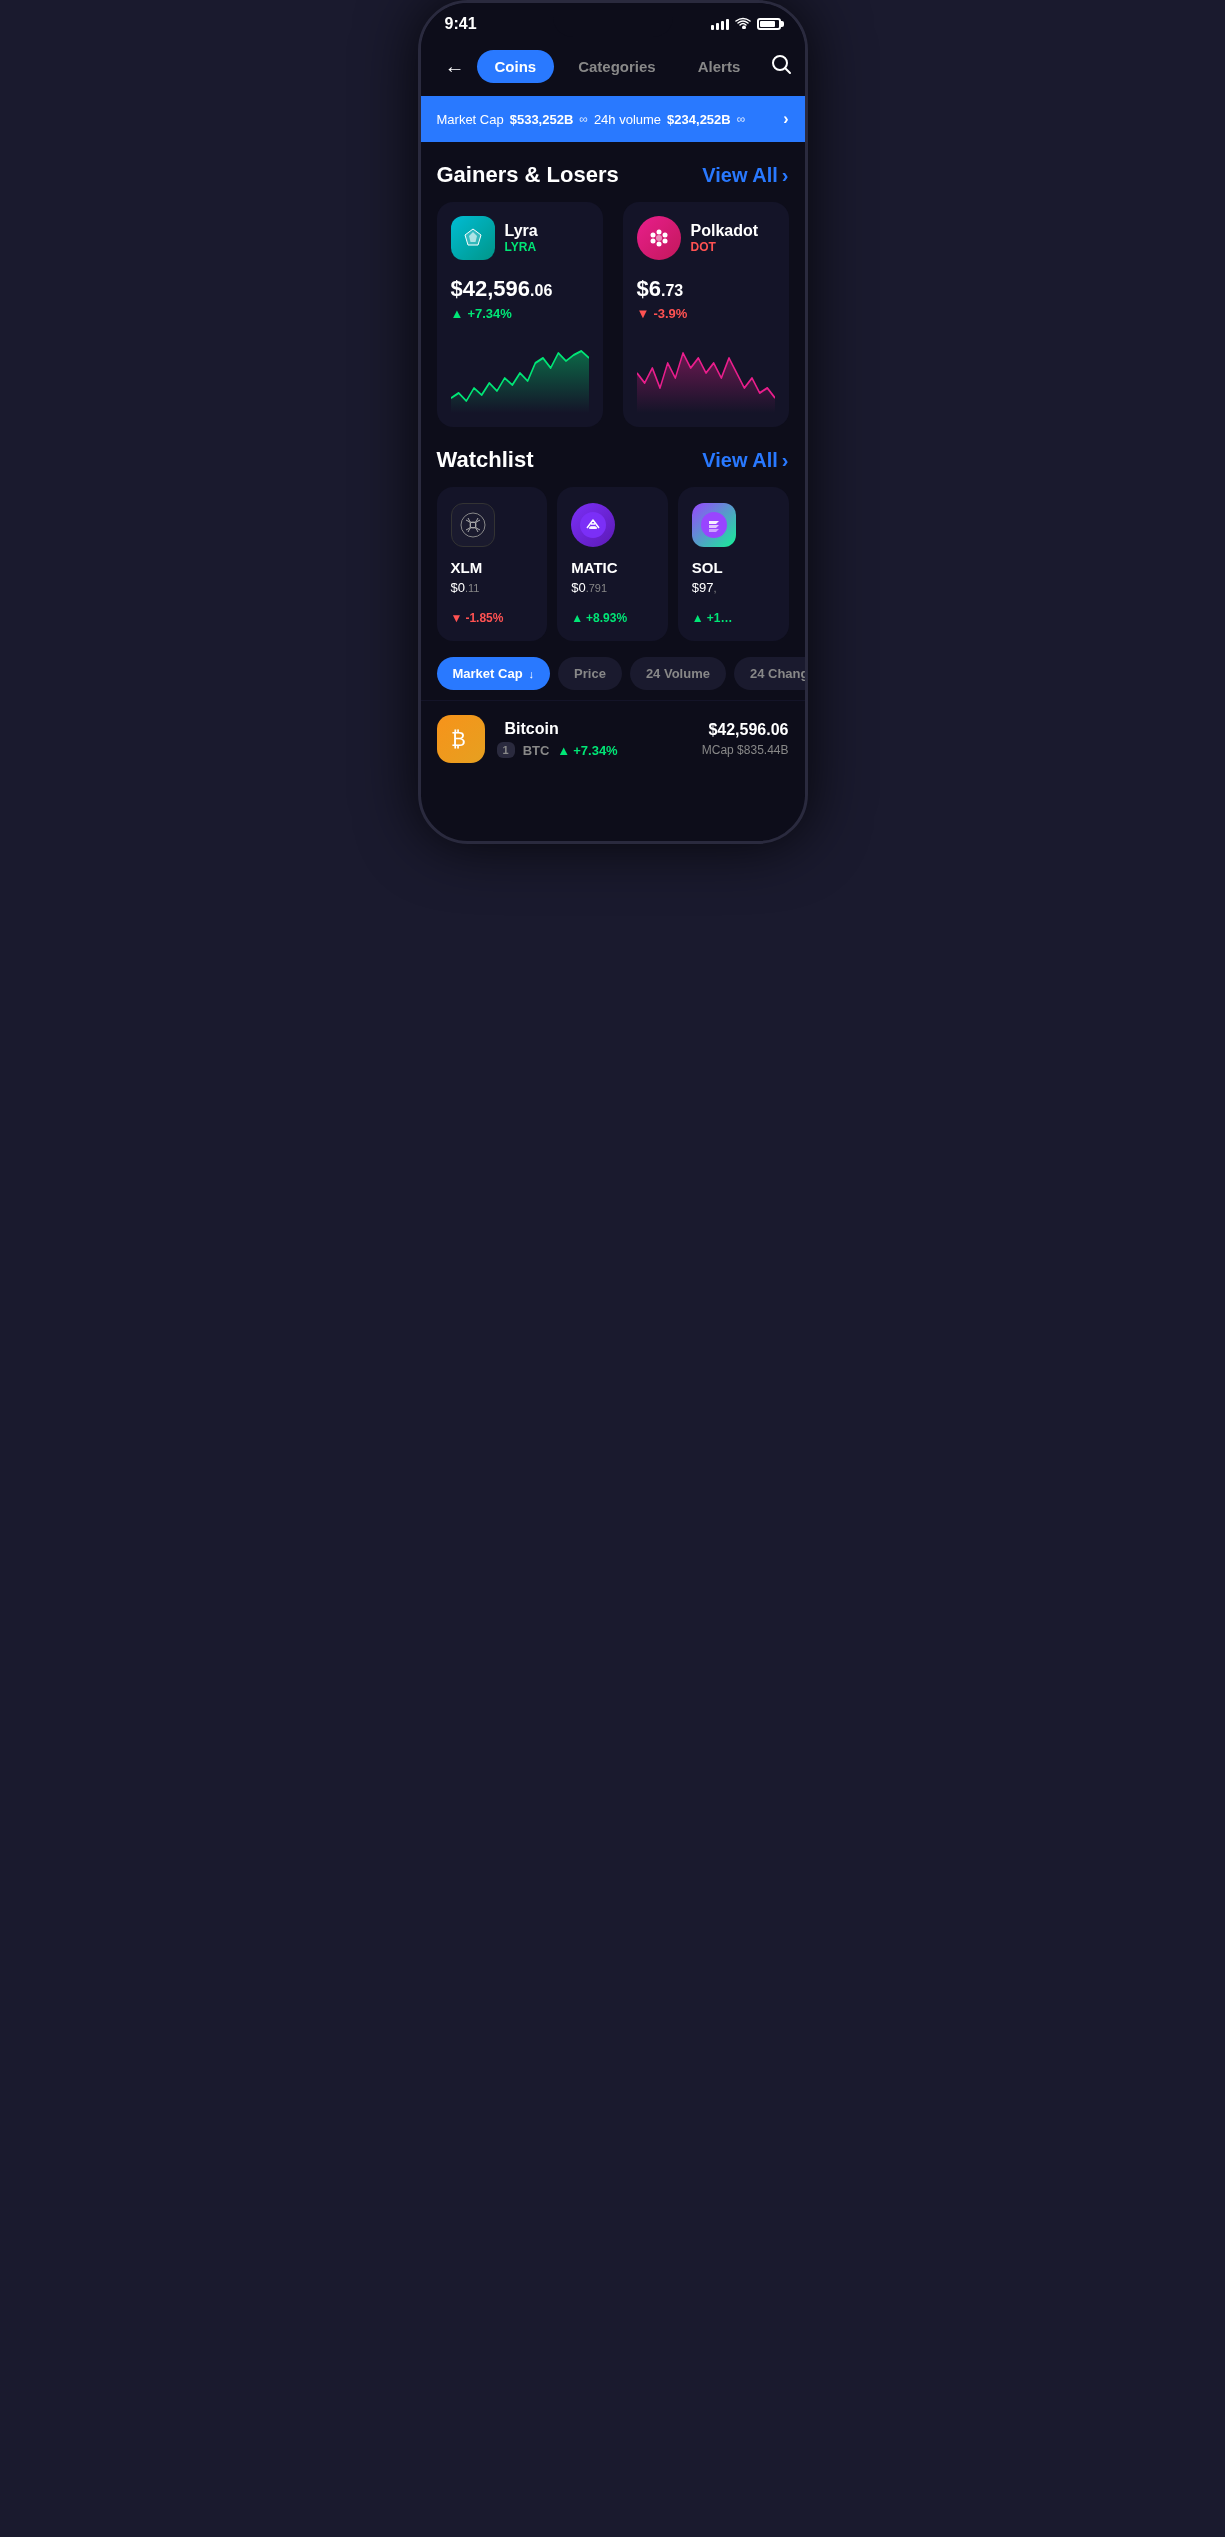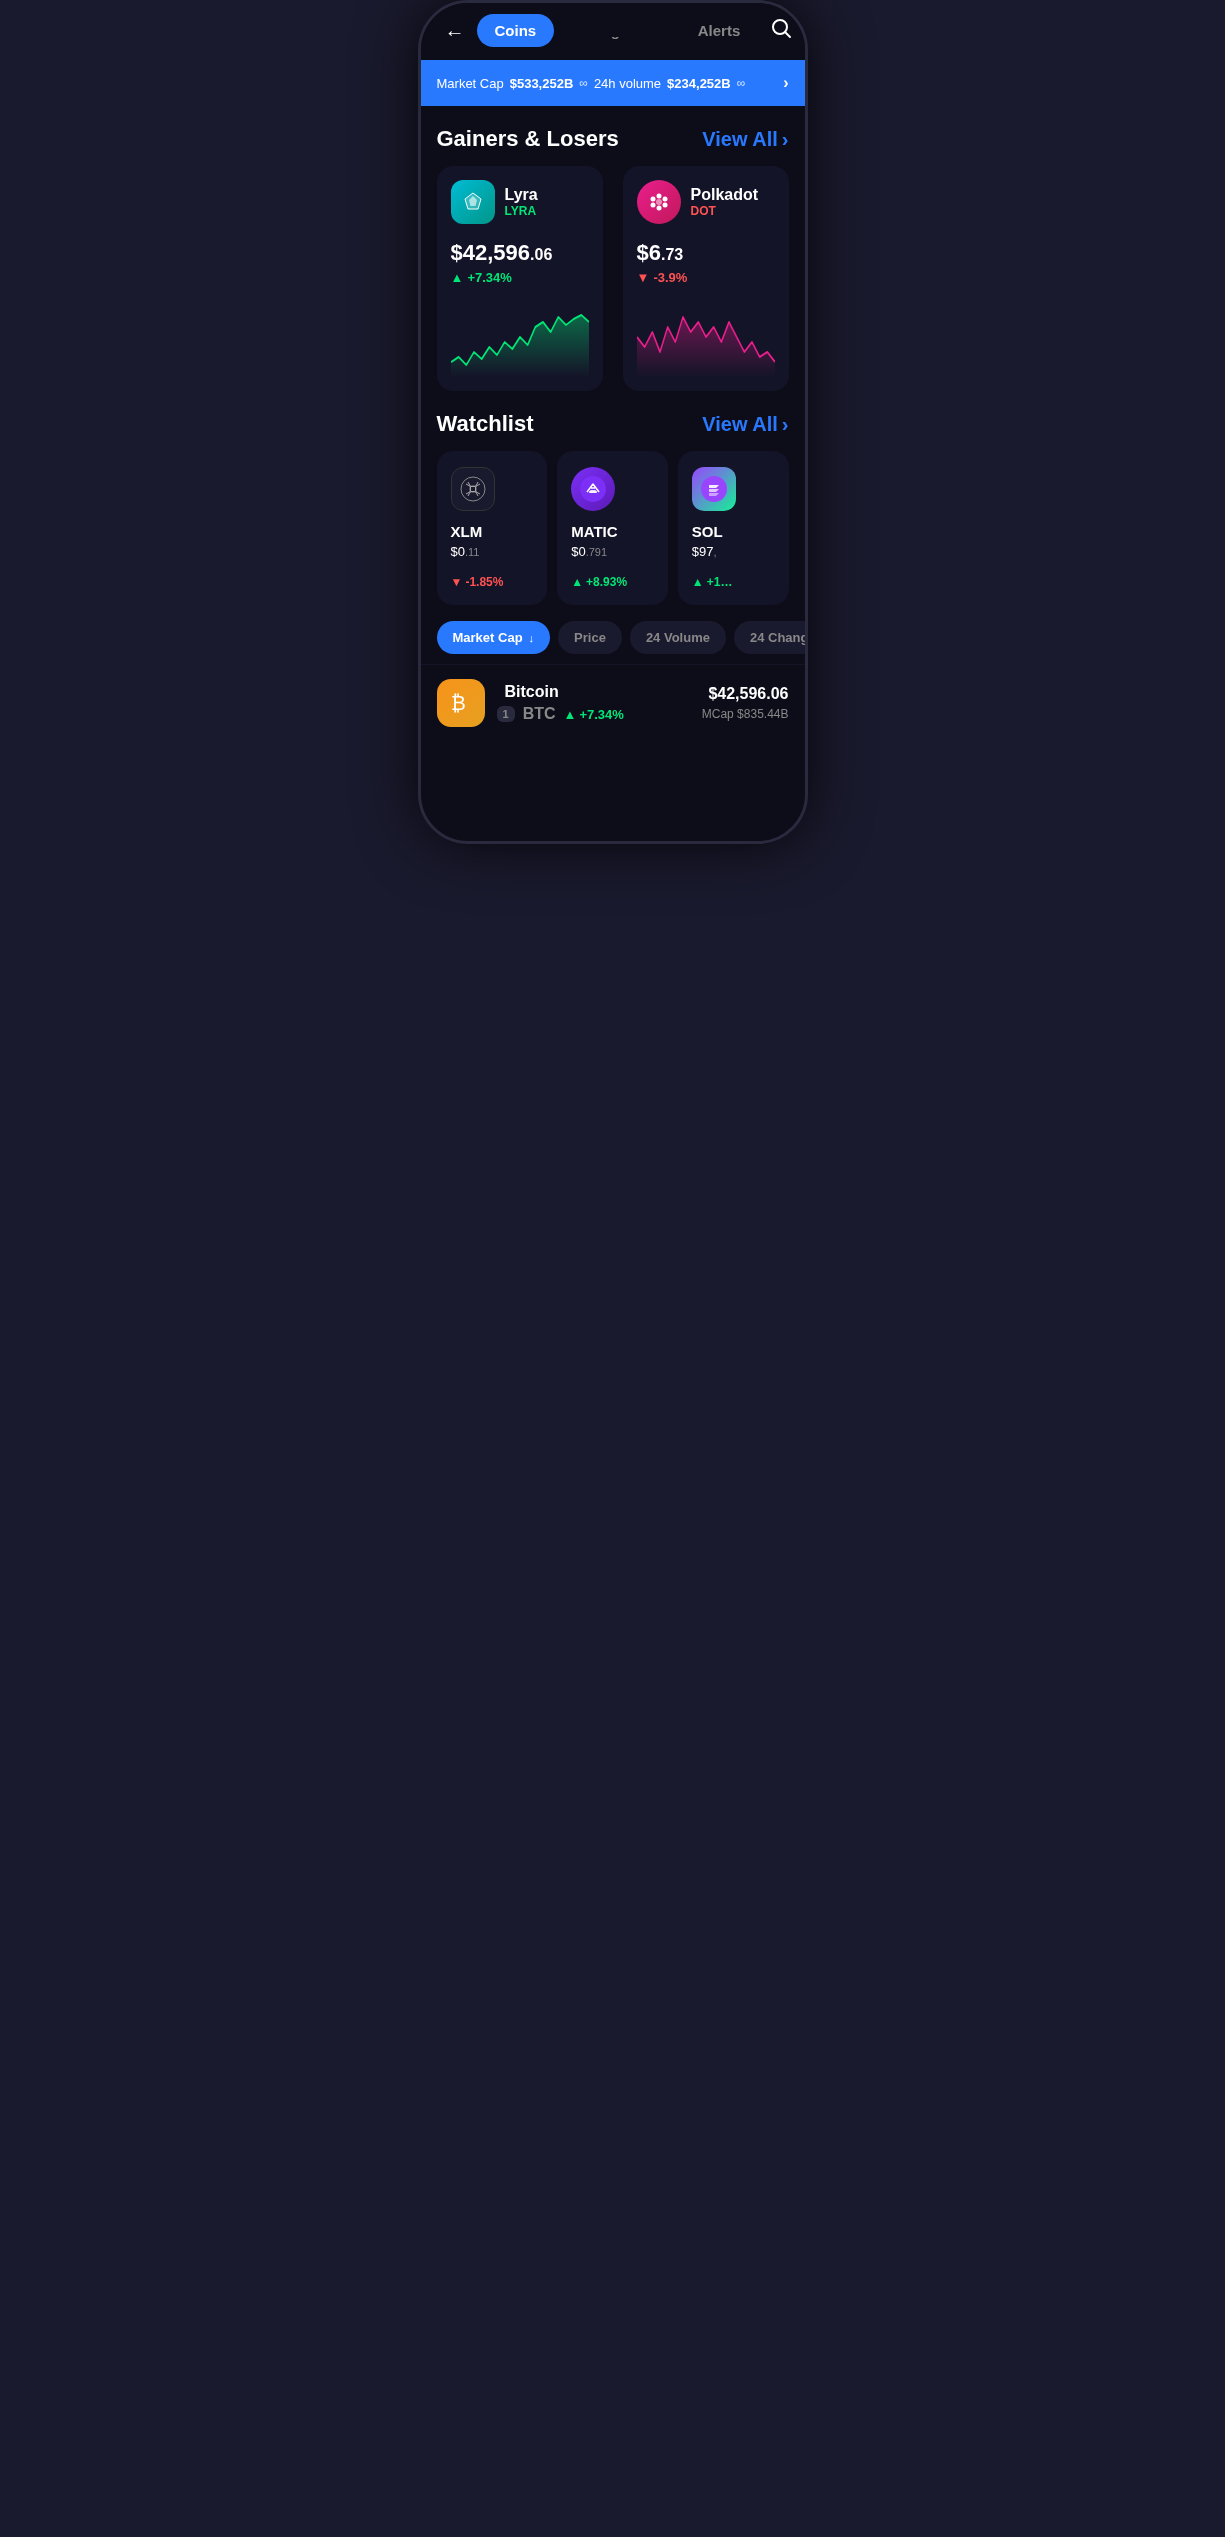--- a/index.html
+++ b/index.html
@@ -452,21 +452,21 @@
       background: #2a2a3e;
       color: #888;
       font-size: 11px;
       font-weight: 700;
       padding: 2px 6px;
       border-radius: 6px;
     }
 
     .coin-list-symbol {
       color: #888;
-      font-size: 16px;
+      font-size: 13px;
       font-weight: 600;
     }
 
     .coin-list-change {
       font-size: 13px;
       font-weight: 700;
       display: flex;
       align-items: center;
       gap: 3px;
     }
@@ -494,20 +494,42 @@
       width: 100%;
       height: 80px;
     }
   </style>
 </head>
 <body>
 
 <div class="phone-frame">
   <div class="notch"></div>
 
+  <div class="status-bar">
+    <span class="status-time">9:41</span>
+    <div class="status-icons">
+      <div class="signal-bars">
+        <span style="height:5px"></span>
+        <span style="height:7px"></span>
+        <span style="height:9px"></span>
+        <span style="height:11px"></span>
+      </div>
+      <span class="wifi-icon">
+        <svg width="16" height="12" viewBox="0 0 16 12">
+          <path d="M8 10.5 a1 1 0 1 1 0 .001" stroke="white" stroke-width="2" fill="none"></path>
+          <path d="M5 8 Q8 5 11 8" stroke="white" stroke-width="1.5" fill="none" stroke-linecap="round"></path>
+          <path d="M3 6 Q8 2 13 6" stroke="white" stroke-width="1.5" fill="none" stroke-linecap="round"></path>
+          <path d="M1 4 Q8 -1 15 4" stroke="white" stroke-width="1.5" fill="none" stroke-linecap="round"></path>
+        </svg>
+      </span>
+      <div class="battery-icon">
+        <div class="battery-fill"></div>
+      </div>
+    </div>
+  </div>
 
   <div class="nav-bar">
     <span class="nav-back">←</span>
     <div class="nav-tabs">
       <div class="nav-tab active">
         <span>Coins</span>
       </div>
       <div class="nav-tab">
         <span>Categories</span>
       </div>

